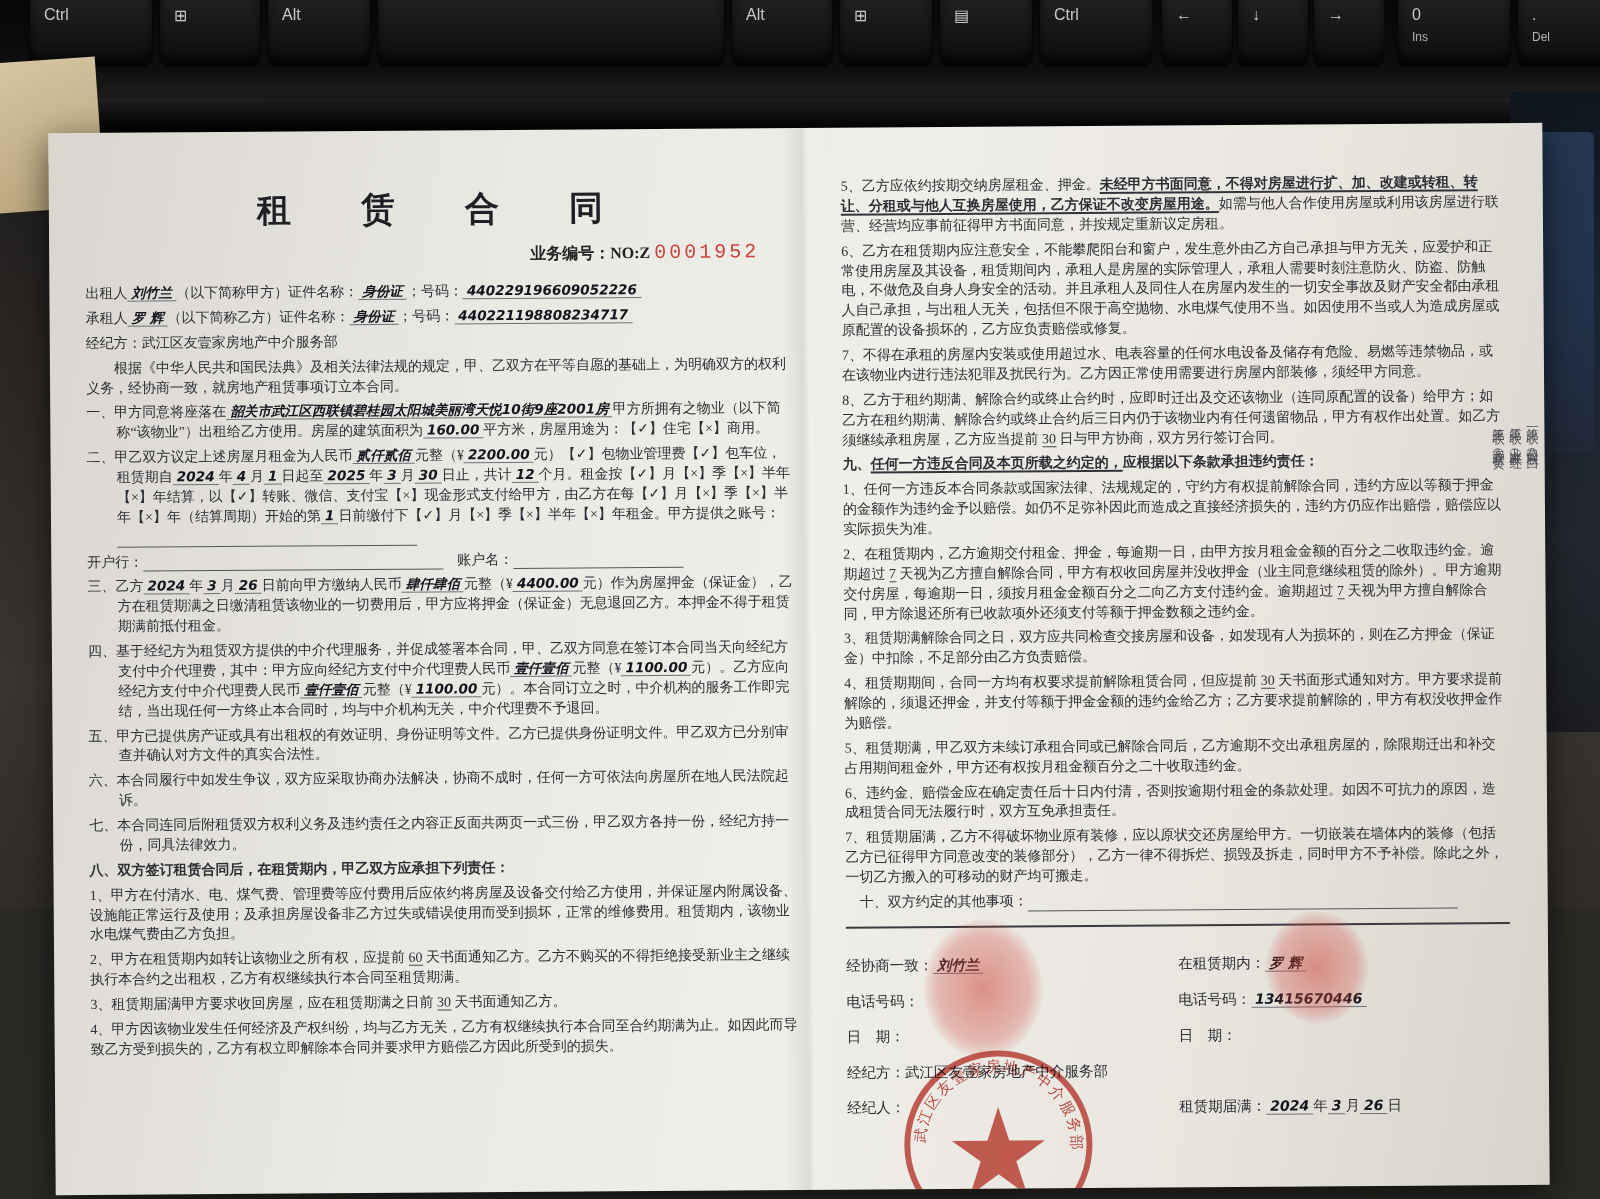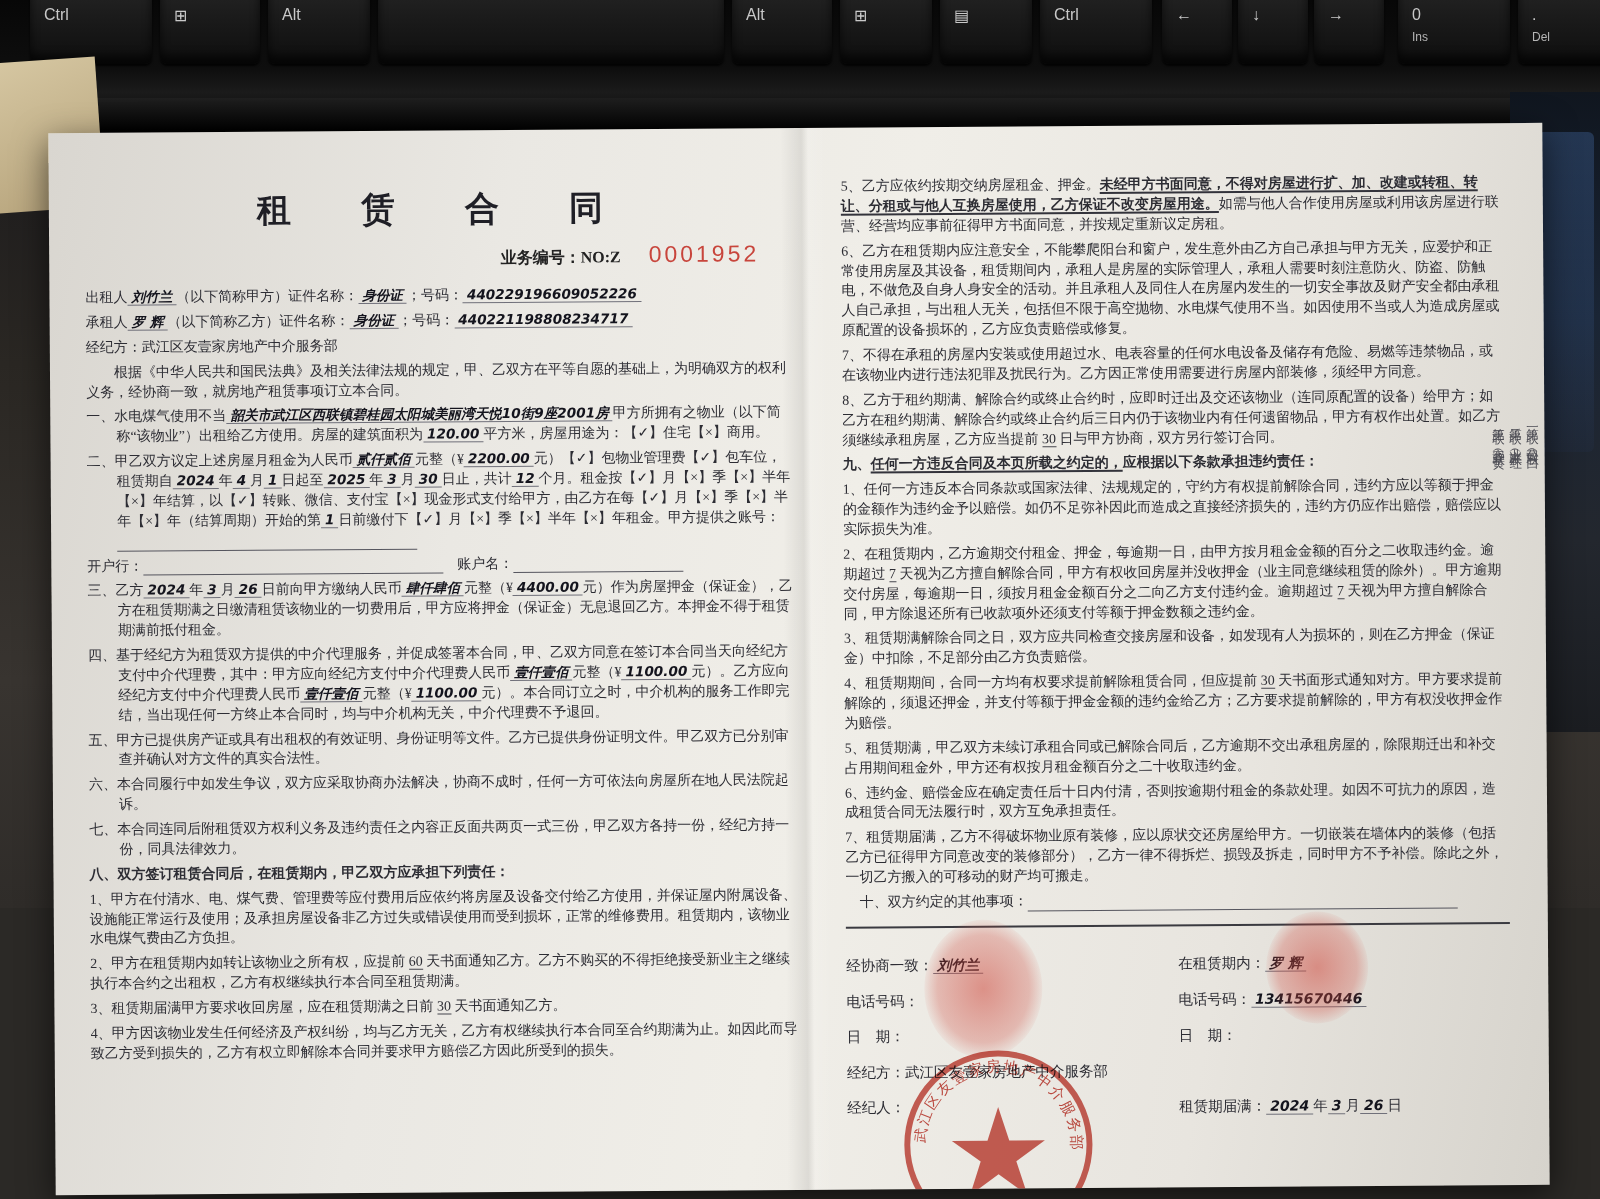--- a/index.html
+++ b/index.html
@@ -41,21 +41,21 @@
   .fold{position:absolute;left:49%;top:0;width:46px;height:100%;
     background:linear-gradient(90deg,rgba(0,0,0,0) 0%,rgba(0,0,0,.08) 45%,rgba(255,255,255,.12) 60%,rgba(0,0,0,0) 100%);}
 
   .col-left{position:absolute;left:36px;top:34px;width:708px;}
   .col-right{position:absolute;left:792px;top:44px;width:664px;}
 
   h1.title{margin:22px 0 10px 0;text-align:center;font-size:34px;font-weight:700;
     letter-spacing:18px;color:#1f1f26;}
   .docno{text-align:right;margin:0 34px 16px 0;font-size:16px;color:#222;}
   .docno .lbl{font-weight:700;}
-  .docno .val{color:#c8453c;font-size:23px;letter-spacing:3px;font-family:Liberation Sans, sans-serif;margin-left:24px;}
+  .docno .val{color:#c8453c;font-size:20px;letter-spacing:3px;font-family:Liberation Mono, monospace;}
 
   .para{font-size:14px;line-height:1.42;color:#2d2d34;margin:5px 0;}
   .hang{padding-left:2.15em;text-indent:-2.15em;}
   .ind2{text-indent:2em;}
   .t-p{}
   .t-b{font-weight:700;}
   .t-bu{font-weight:700;border-bottom:2px solid #33333b;}
   .t-u{border-bottom:1px solid #44444c;}
   .t-h{font-style:italic;font-weight:700;color:#14141d;
     font-family:"DejaVu Sans",sans-serif;font-size:.97em;
@@ -115,21 +115,21 @@
       <h1 class="title">租　赁　合　同</h1>
       <div class="docno">
         <span class="lbl">业务编号：NO:Z</span>
         <span class="val">0001952</span>
       </div>
       <div>
           <p class="para"><span class="t-p">出租人</span><span class="t-h">刘竹兰</span><span class="t-p">（以下简称甲方）证件名称：</span><span class="t-h">身份证</span><span class="t-p">；号码：</span><span class="t-h">440229196609052226</span></p>
           <p class="para"><span class="t-p">承租人</span><span class="t-h">罗  辉</span><span class="t-p">（以下简称乙方）证件名称：</span><span class="t-h">身份证</span><span class="t-p">；号码：</span><span class="t-h">440221198808234717</span></p>
           <p class="para"><span class="t-p">经纪方：武江区友壹家房地产中介服务部</span></p>
           <p class="para ind2"><span class="t-p">根据《中华人民共和国民法典》及相关法律法规的规定，甲、乙双方在平等自愿的基础上，为明确双方的权利义务，经协商一致，就房地产租赁事项订立本合同。</span></p>
-          <p class="para hang"><span class="t-p">一、水电煤气使用不当</span><span class="t-h">韶关市武江区西联镇碧桂园太阳城美丽湾天悦10街9座2001房</span><span class="t-p">甲方所拥有之物业（以下简称“该物业”）出租给乙方使用。房屋的建筑面积为</span><span class="t-h">120.00</span><span class="t-p">平方米，房屋用途为：【✓】住宅【×】商用。</span></p>
+          <p class="para hang"><span class="t-p">一、甲方同意将座落在</span><span class="t-h">韶关市武江区西联镇碧桂园太阳城美丽湾天悦10街9座2001房</span><span class="t-p">甲方所拥有之物业（以下简称“该物业”）出租给乙方使用。房屋的建筑面积为</span><span class="t-h">160.00</span><span class="t-p">平方米，房屋用途为：【✓】住宅【×】商用。</span></p>
           <p class="para hang"><span class="t-p">二、甲乙双方议定上述房屋月租金为人民币</span><span class="t-h">贰仟贰佰</span><span class="t-p">元整（¥</span><span class="t-h">2200.00</span><span class="t-p">元）【✓】包物业管理费【✓】包车位，租赁期自</span><span class="t-h">2024</span><span class="t-p">年</span><span class="t-h">4</span><span class="t-p">月</span><span class="t-h">1</span><span class="t-p">日起至</span><span class="t-h">2025</span><span class="t-p">年</span><span class="t-h">3</span><span class="t-p">月</span><span class="t-h">30</span><span class="t-p">日止，共计</span><span class="t-h">12</span><span class="t-p">个月。租金按【✓】月【×】季【×】半年【×】年结算，以【✓】转账、微信、支付宝【×】现金形式支付给甲方，由乙方在每【✓】月【×】季【×】半年【×】年（结算周期）开始的第</span><span class="t-h">1</span><span class="t-p">日前缴付下【✓】月【×】季【×】半年【×】年租金。甲方提供之账号：</span><span class="t-blank2"></span></p>
           <p class="para"><span class="t-p">开户行：</span><span class="t-blank2"></span><span class="t-p">　账户名：</span><span class="t-blank"></span></p>
           <p class="para hang"><span class="t-p">三、乙方</span><span class="t-h">2024</span><span class="t-p">年</span><span class="t-h">3</span><span class="t-p">月</span><span class="t-h">26</span><span class="t-p">日前向甲方缴纳人民币</span><span class="t-h">肆仟肆佰</span><span class="t-p">元整（¥</span><span class="t-h">4400.00</span><span class="t-p">元）作为房屋押金（保证金），乙方在租赁期满之日缴清租赁该物业的一切费用后，甲方应将押金（保证金）无息退回乙方。本押金不得于租赁期满前抵付租金。</span></p>
           <p class="para hang"><span class="t-p">四、基于经纪方为租赁双方提供的中介代理服务，并促成签署本合同，甲、乙双方同意在签订本合同当天向经纪方支付中介代理费，其中：甲方应向经纪方支付中介代理费人民币</span><span class="t-h">壹仟壹佰</span><span class="t-p">元整（¥</span><span class="t-h">1100.00</span><span class="t-p">元）。乙方应向经纪方支付中介代理费人民币</span><span class="t-h">壹仟壹佰</span><span class="t-p">元整（¥</span><span class="t-h">1100.00</span><span class="t-p">元）。本合同订立之时，中介机构的服务工作即完结，当出现任何一方终止本合同时，均与中介机构无关，中介代理费不予退回。</span></p>
           <p class="para hang"><span class="t-p">五、甲方已提供房产证或具有出租权的有效证明、身份证明等文件。乙方已提供身份证明文件。甲乙双方已分别审查并确认对方文件的真实合法性。</span></p>
           <p class="para hang"><span class="t-p">六、本合同履行中如发生争议，双方应采取协商办法解决，协商不成时，任何一方可依法向房屋所在地人民法院起诉。</span></p>
           <p class="para hang"><span class="t-p">七、本合同连同后附租赁双方权利义务及违约责任之内容正反面共两页一式三份，甲乙双方各持一份，经纪方持一份，同具法律效力。</span></p>
           <p class="para hang"><span class="t-b">八、双方签订租赁合同后，在租赁期内，甲乙双方应承担下列责任：</span></p>
           <p class="para"><span class="t-p">1、甲方在付清水、电、煤气费、管理费等应付费用后应依约将房屋及设备交付给乙方使用，并保证屋内附属设备、设施能正常运行及使用；及承担房屋设备非乙方过失或错误使用而受到损坏，正常的维修费用。租赁期内，该物业水电煤气费由乙方负担。</span></p>
           <p class="para"><span class="t-p">2、甲方在租赁期内如转让该物业之所有权，应提前 </span><span class="t-u">60</span><span class="t-p"> 天书面通知乙方。乙方不购买的不得拒绝接受新业主之继续执行本合约之出租权，乙方有权继续执行本合同至租赁期满。</span></p>

